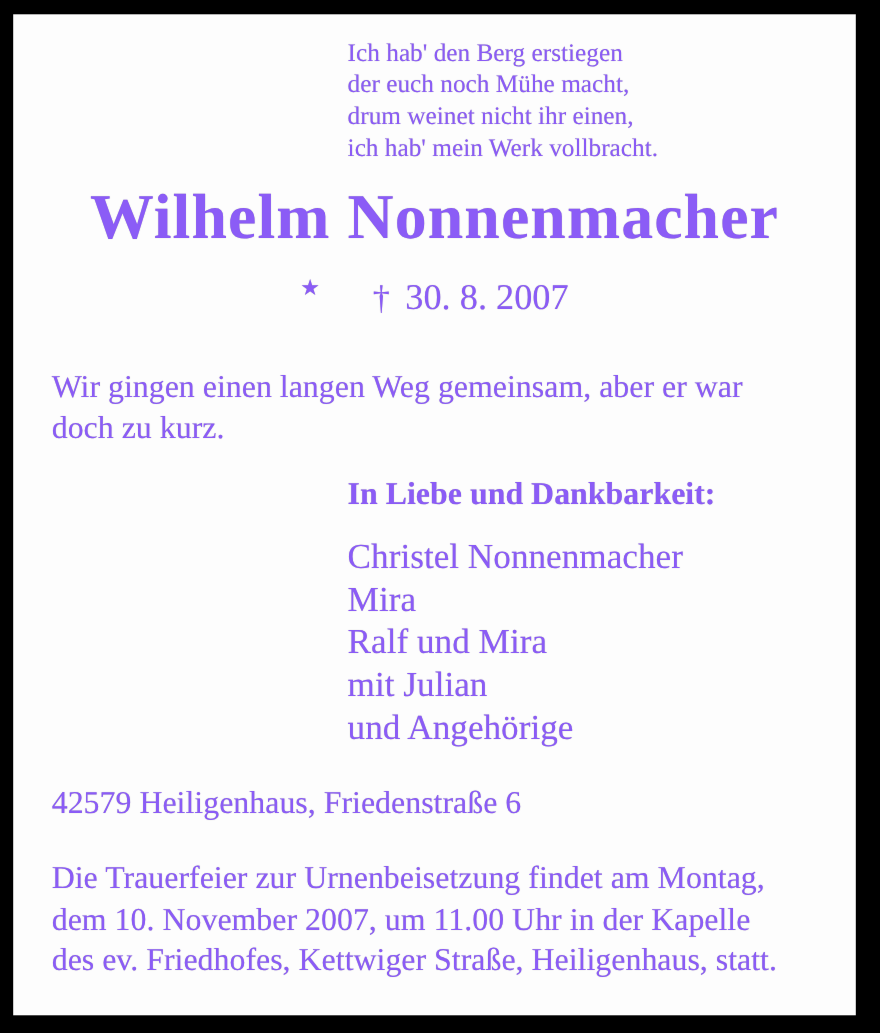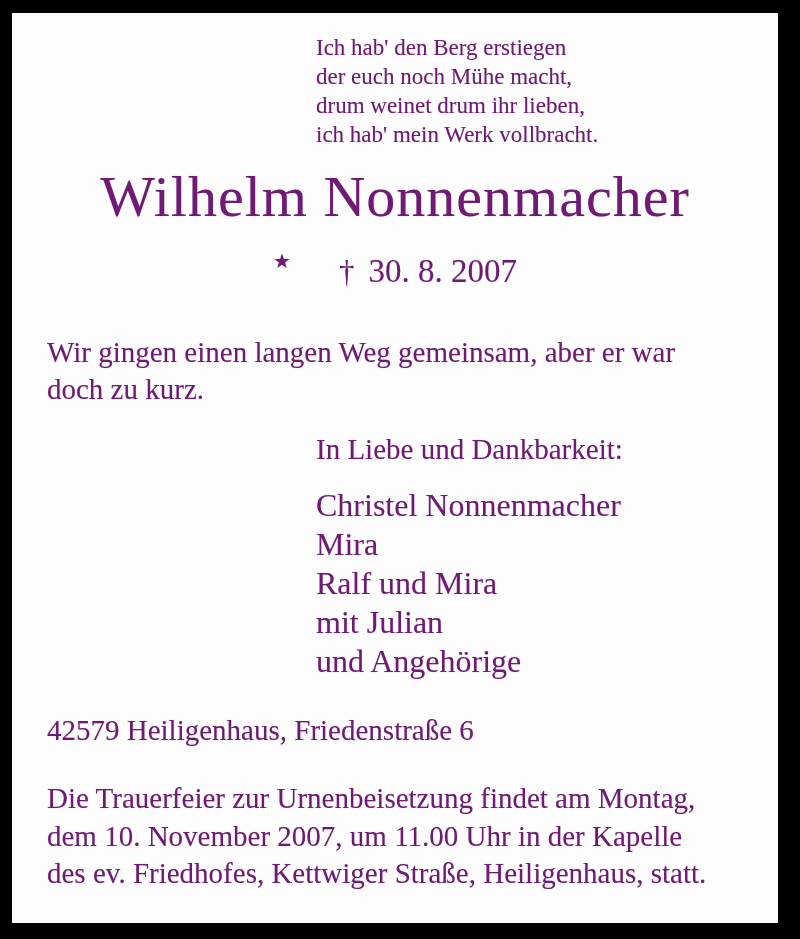--- a/index.html
+++ b/index.html
@@ -17,40 +17,40 @@
   }
   .sheet {
     position: absolute;
     left: 12px;
     top: 13px;
     right: 22px;
     bottom: 16px;
     background: #fdfdfd;
     color: #1a1a1a;
   }
-  .sheet * { color: #701a75; }
+  .sheet * { color: #8b5cf6; }
   .txt {
     text-shadow: 0 0 1px rgba(60,60,60,0.35);
   }
   .verse {
     position: absolute;
     left: 304px;
     top: 20px;
     font-size: 23px;
     line-height: 29px;
     white-space: nowrap;
   }
   .deceased-name {
     position: absolute;
     left: 0;
     width: 100%;
     top: 150px;
     text-align: center;
     font-size: 58px;
-    font-weight: normal;
+    font-weight: bold;
     letter-spacing: 1px;
     white-space: nowrap;
   }
   .dates-row {
     position: absolute;
     left: 0;
     width: 100%;
     top: 240px;
     display: flex;
     justify-content: center;
@@ -72,20 +72,21 @@
     font-size: 29px;
     line-height: 37px;
     white-space: nowrap;
   }
   .closing {
     position: absolute;
     left: 304px;
     top: 420px;
     font-size: 29px;
     white-space: nowrap;
+    font-weight: bold;
   }
   .mourners {
     position: absolute;
     left: 304px;
     top: 473px;
     font-size: 32px;
     line-height: 39px;
     font-weight: normal;
     white-space: nowrap;
   }
@@ -107,21 +108,21 @@
 </style>
 </head>
 <body>
 
 <div class="page">
   <div class="sheet">
 
     <div class="verse txt">
         <div class="verse-line txt">Ich hab' den Berg erstiegen</div>
         <div class="verse-line txt">der euch noch Mühe macht,</div>
-        <div class="verse-line txt">drum weinet drum ihr lieben,</div>
+        <div class="verse-line txt">drum weinet nicht ihr einen,</div>
         <div class="verse-line txt">ich hab' mein Werk vollbracht.</div>
       </div>
 
     <div class="deceased-name txt">Wilhelm Nonnenmacher</div>
 
     <div class="dates-row txt">
       <span class="date-part">
         <span class="birth-symbol">★</span>
       </span>
       <span class="date-part">

